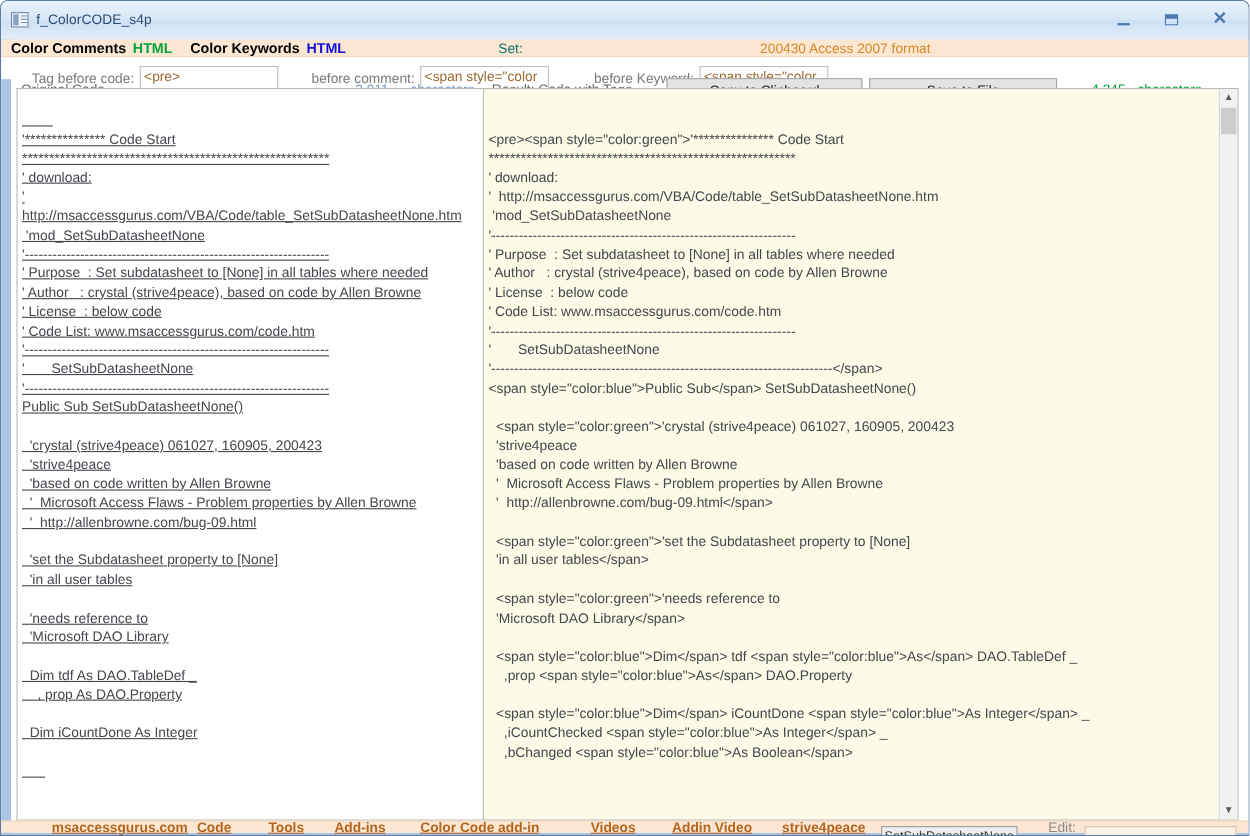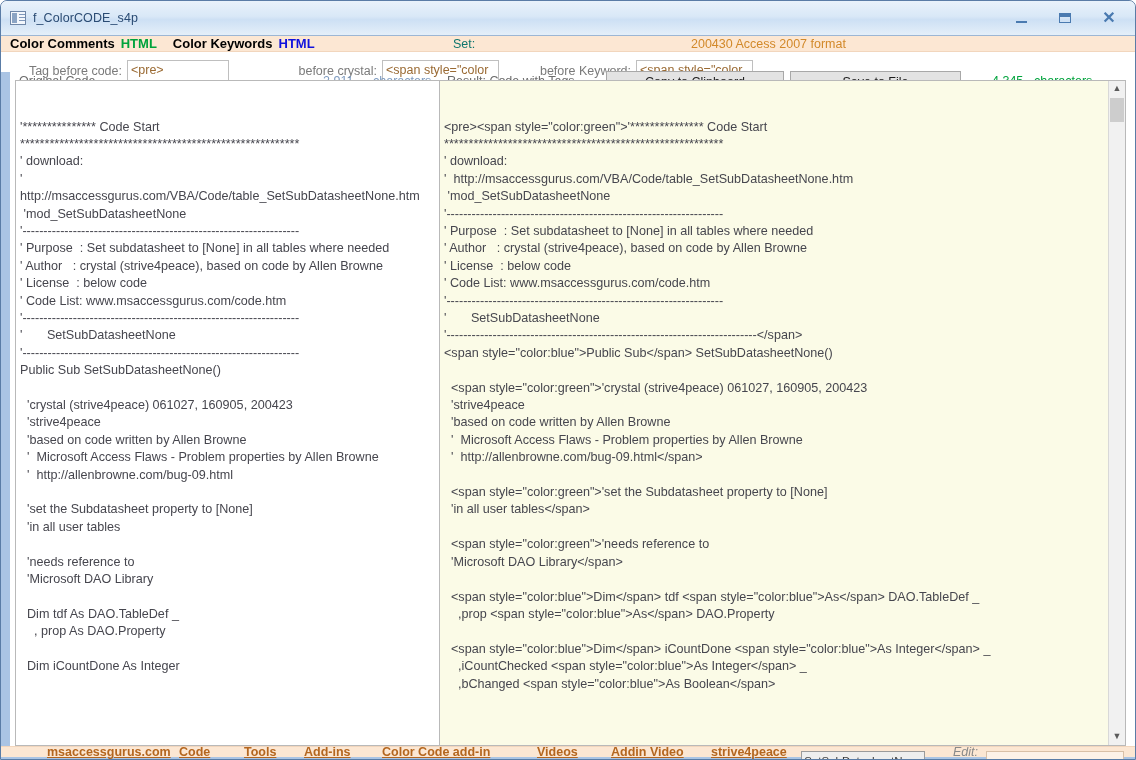--- a/index.html
+++ b/index.html
@@ -229,20 +229,21 @@
     font-size: 12.6px;
     line-height: 17.4px;
     color: #46464e;
     white-space: pre-wrap;
     padding: 3px 4px 0 4px;
   }
   .panel-left {
     width: 424px;
     background: #ffffff;
     border-right: none;
+    text-decoration: underline;
   }
   .panel-right {
     flex: 1;
     background: #fbfbe7;
     position: relative;
     padding-right: 20px;
   }
   .panel-left .codetext, .panel-right .codetext {
     display: block;
   }
@@ -286,21 +287,21 @@
     position: absolute; left: 800px; top: 4px;
     height: 19px; width: 124px;
     background: #eeeeee;
     border: 1px solid #9b9b9b;
     font-size: 11.5px; color: #3a3a3a;
     display: flex; align-items: center; justify-content: center;
   }
   .edit-btn u { text-decoration: underline; }
   .edit-label {
     position: absolute; left: 952px;
-    color: #8a8a8a; font-size: 12.5px; font-style: italic;
+    color: #8a8a8a; font-size: 12.5px;
   }
   .edit-input {
     position: absolute; left: 985px; top: 4px;
     width: 138px; height: 19px;
     background: #fdf2e8;
     border: 1px solid #d9c0a7;
   }
   .bottom-strip {
     height: 10px;
     background: #aac4e4;
@@ -336,29 +337,29 @@
       <span class="lbl-bold">Color Keywords</span>
       <span class="blue-word">HTML</span>
       <span class="set-label">Set:</span>
       <span class="format-note">200430 Access 2007 format</span>
     </div>
 
     <div class="tags-area">
 
       <div class="fld-row" style="left:13px; top:8px;">
         <span class="fld-label" style="width:108px;">Tag before code:</span>
-        <span class="fld-input" style="width:102px;">&lt;pre&gt;</span>
+        <span class="fld-input" style="width:126px;">&lt;pre&gt;</span>
       </div>
       <div class="fld-row" style="left:13px; top:33px;">
         <span class="fld-label" style="width:108px;">after code:</span>
         <span class="fld-input" style="width:126px;">&lt;/pre&gt;</span>
       </div>
 
       <div class="fld-row" style="left:258px; top:8px;">
-        <span class="fld-label" style="width:118px;">before crystal:</span>
+        <span class="fld-label" style="width:118px;">before comment:</span>
         <span class="fld-input" style="width:117px;">&lt;span style="color</span>
       </div>
       <div class="fld-row" style="left:258px; top:33px;">
         <span class="fld-label" style="width:118px;">after comment:</span>
         <span class="fld-input" style="width:117px;">&lt;/span&gt;</span>
       </div>
 
       <div class="fld-row" style="left:512px; top:8px;">
         <span class="fld-label" style="width:118px;">before Keyword:</span>
         <span class="fld-input" style="width:117px;">&lt;span style="color</span>

